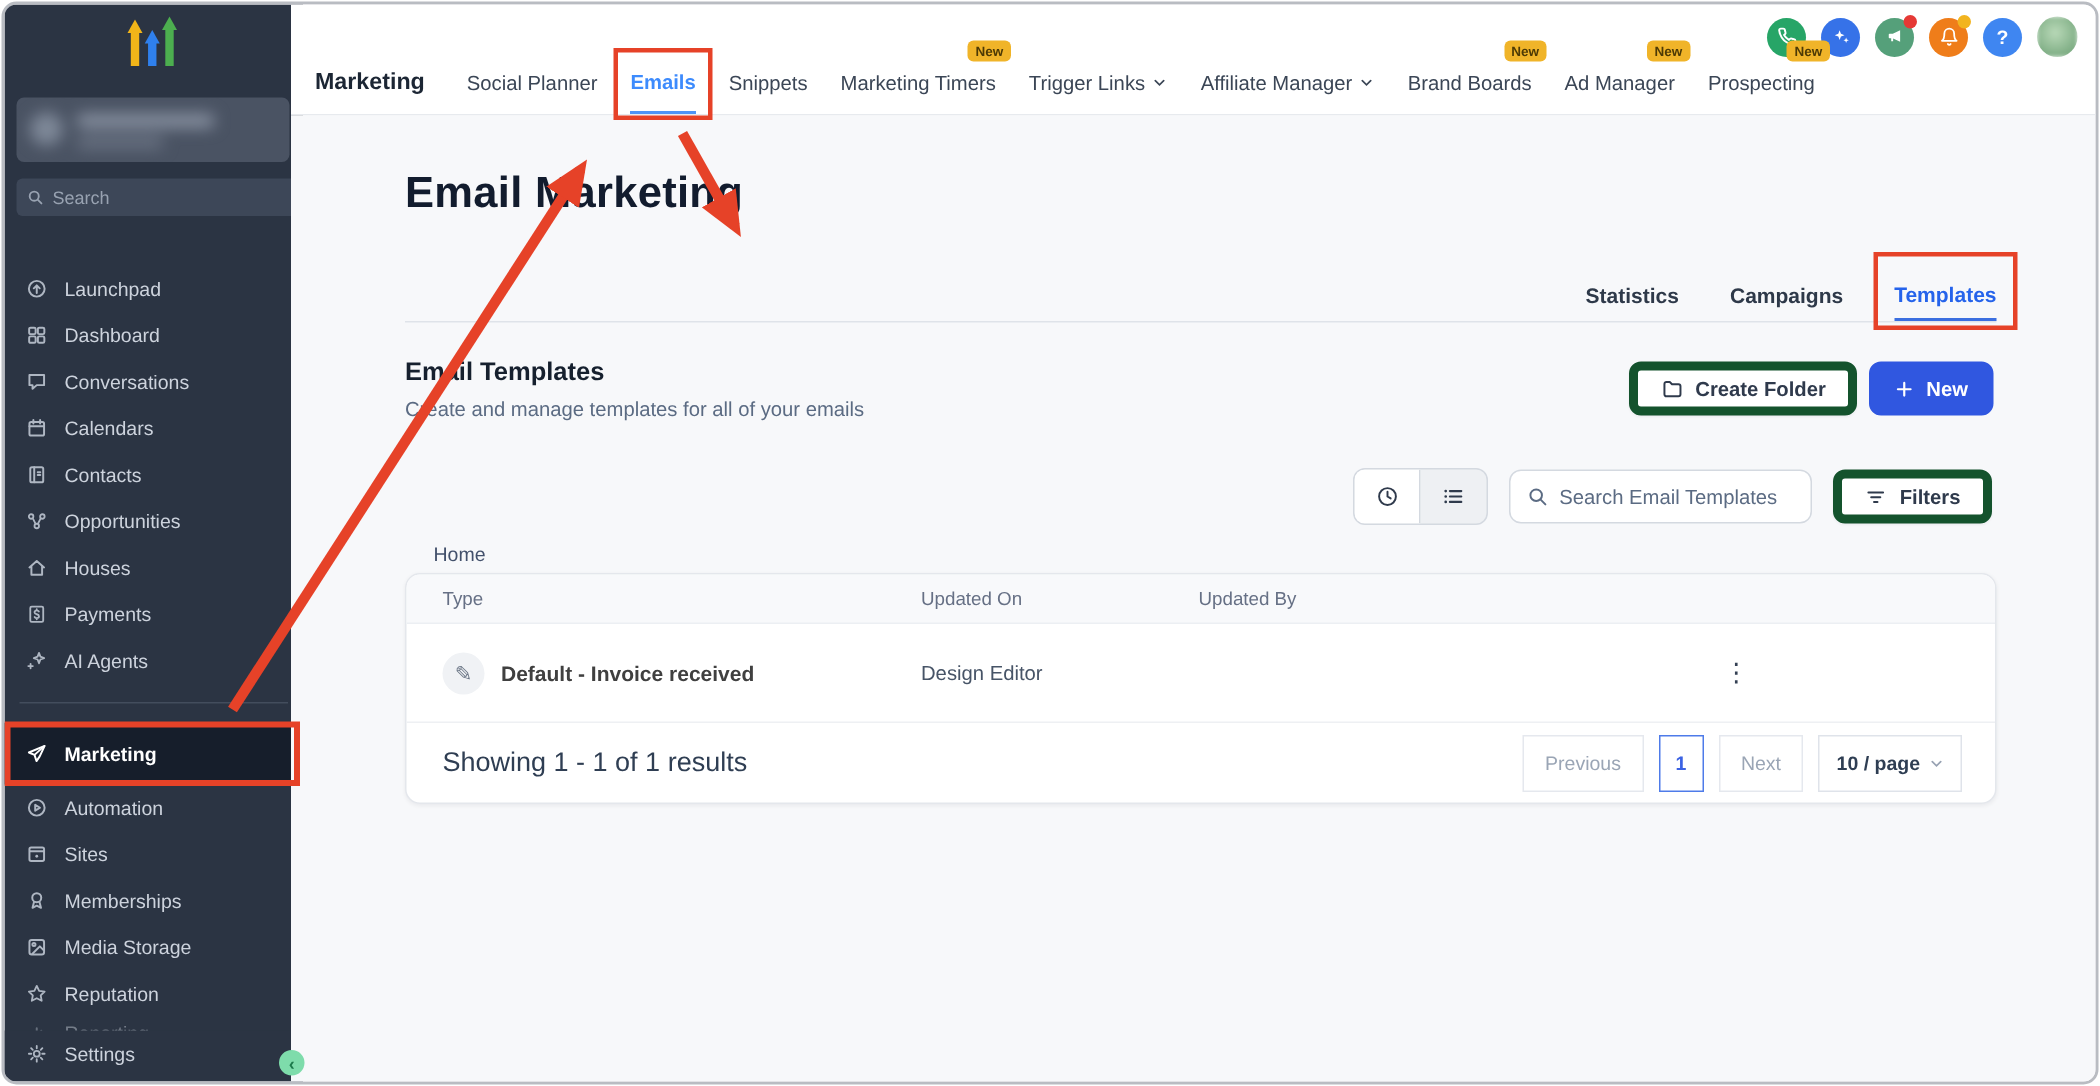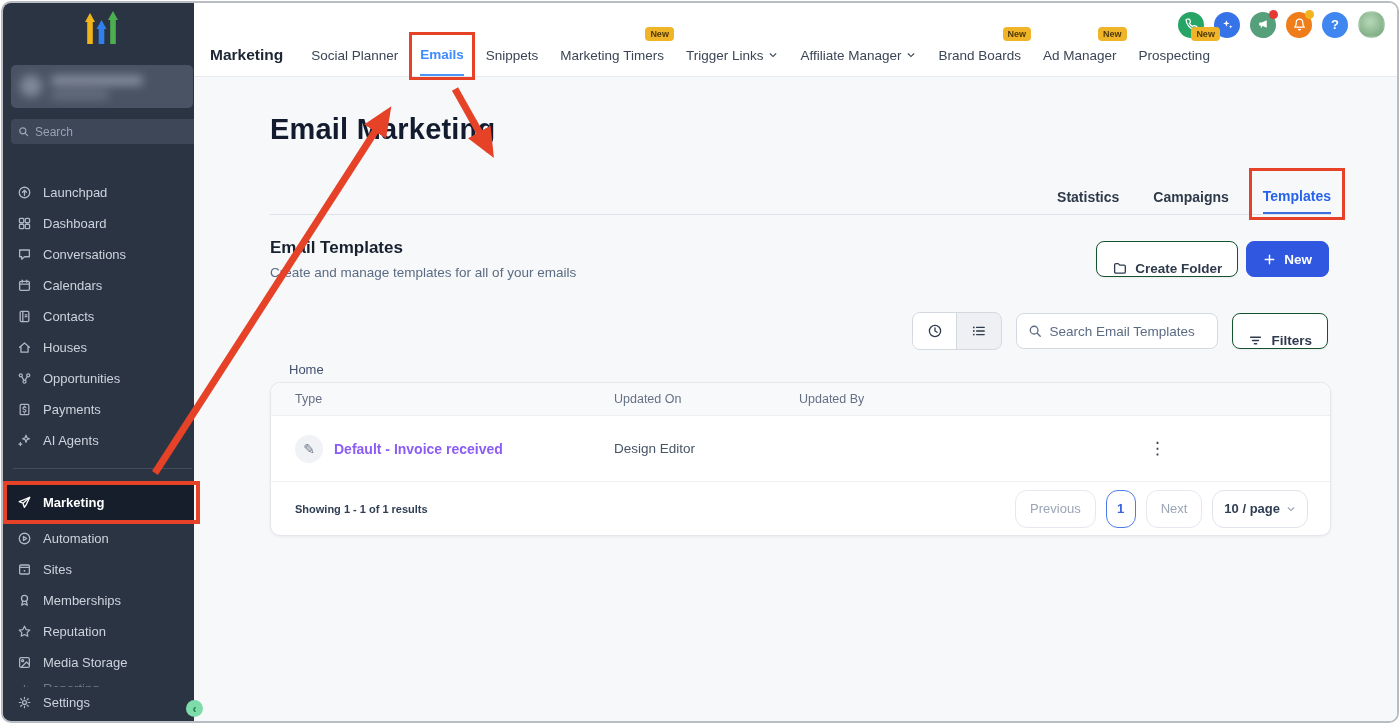--- a/index.html
+++ b/index.html
@@ -69,42 +69,42 @@
   .content{position:absolute;left:191px;top:74px;right:0;bottom:0;background:#f7f8fa;}
   .page-title{position:absolute;left:76px;top:36px;font-size:29px;font-weight:700;color:#121c2e;letter-spacing:.2px;}
   .page-tabs{position:absolute;left:76px;top:102px;width:1061px;height:36px;border-bottom:1px solid #dfe3e9;display:flex;gap:34px;justify-content:flex-end;}
   .ptab{font-size:14px;font-weight:600;color:#2e3949;height:100%;display:flex;align-items:center;position:relative;cursor:pointer;}
   .ptab.active{color:var(--blue);border-bottom:2px solid #3b6fe0;}
   .annot-templates{position:absolute;left:-14px;right:-14px;top:-11px;bottom:-8px;border:3.5px solid var(--red);z-index:30;pointer-events:none;}
   .sect-title{position:absolute;left:76px;top:161px;font-size:17px;font-weight:700;color:#16202e;}
   .sect-sub{position:absolute;left:76px;top:188px;font-size:13.5px;color:#5b6b83;}
   .top-buttons{position:absolute;right:68px;top:164px;display:flex;gap:8px;}
   .btn{height:36px;border-radius:8px;display:flex;align-items:center;gap:8px;font-size:13.5px;font-weight:600;cursor:pointer;}
-  .btn-white{background:#fff;border:1px solid #14532d;color:#2f3a4c;padding:0 15px;box-shadow:0 1px 2px rgba(16,24,40,.05);align-items:flex-end;}
+  .btn-white{background:#fff;border:6px solid #14532d;color:#2f3a4c;padding:0 15px;box-shadow:0 1px 2px rgba(16,24,40,.05);}
   .btn-blue{background:var(--btn-blue);border:1px solid var(--btn-blue);color:#fff;padding:0 16px;}
   .controls{position:absolute;right:69px;top:235px;display:flex;gap:14px;align-items:center;}
   .seg{display:flex;border:1px solid #d4d9e0;border-radius:8px;overflow:hidden;background:#eef0f3;}
   .seg-btn{width:44px;height:36px;display:flex;align-items:center;justify-content:center;color:#2f3a4c;cursor:pointer;}
   .seg-btn.sel{background:#fff;border-right:1px solid #d4d9e0;}
   .search-box{width:202px;height:36px;background:#fff;border:1px solid #d4d9e0;border-radius:8px;display:flex;align-items:center;gap:7px;padding:0 11px;}
   .search-box input{flex:1;min-width:0;border:none;outline:none;font-size:13.5px;color:#344054;background:transparent;font-family:"Liberation Sans",sans-serif;}
   .search-box input::placeholder{color:#5b6b83;}
   .breadcrumb{position:absolute;left:95px;top:285px;font-size:13px;color:#42506b;font-weight:500;}
   .card{position:absolute;left:76px;top:305px;width:1061px;height:154px;background:#fff;border:1px solid var(--border);border-radius:10px;box-shadow:0 1px 3px rgba(16,24,40,.06);overflow:hidden;}
   .thead,.trow{display:grid;grid-template-columns:319px 185px 286px 146px 1fr;align-items:center;padding-left:24px;}
   .thead{height:33px;background:#f8f9fb;border-bottom:1px solid #eceff3;font-size:12.5px;color:#667085;font-weight:500;}
   .trow{height:66px;border-bottom:1px solid #eef0f3;font-size:13.5px;color:#475467;}
   .row-title{display:flex;align-items:center;gap:11px;}
   .brush-circ{width:28px;height:28px;border-radius:50%;background:#f0f2f5;display:flex;align-items:center;justify-content:center;color:#6b7686;font-size:14px;}
-  .row-title b{font-size:14px;color:#8b5cf6;font-weight:700;}
+  .row-title b{font-size:14px;color:#404040;font-weight:700;}
   .kebab{justify-self:center;font-size:17px;color:#344054;letter-spacing:1px;cursor:pointer;padding:4px 8px;}
   .tfoot{height:53px;display:flex;align-items:center;justify-content:space-between;padding:0 22px 0 24px;}
-  .tfoot .summary{font-size:11px;color:#2f3e53;font-weight:700;}
+  .tfoot .summary{font-size:18px;color:#2f3e53;font-weight:400;}
   .pager{display:flex;gap:10px;align-items:center;}
-  .pg-btn{height:38px;background:#fff;border:1px solid #e5e8ee;border-radius:12px;color:#9aa5b5;font-size:13px;display:flex;align-items:center;justify-content:center;padding:0 14px;cursor:pointer;}
+  .pg-btn{height:38px;background:#fff;border:1px solid #e5e8ee;border-radius:0;color:#9aa5b5;font-size:13px;display:flex;align-items:center;justify-content:center;padding:0 14px;cursor:pointer;}
   .pg-num{width:30px;padding:0;border:1px solid #4e7be9;color:#3b62e3;font-weight:600;}
   .pg-size{border:1px solid #dfe3ea;color:#2f3e53;gap:6px;padding:0 11px;font-weight:600;}
   .pg-size .chev{width:10px;height:10px;color:#98a2b3;}
 
   
   .annot-marketing{position:absolute;left:0;right:2px;top:-1px;bottom:-1px;border:4px solid var(--red);z-index:30;pointer-events:none;}
   .arrows{position:absolute;inset:0;z-index:35;pointer-events:none;}
   .nicon,svg{display:block;}
 </style>
 </head>
@@ -179,35 +179,35 @@
         <span>Calendars</span>
       </div>
       <div class="nav-item">
         <svg class="nicon" viewBox="0 0 16 16" fill="none" stroke="currentColor" stroke-width="1.4" stroke-linecap="round">
             <rect x="3.4" y="2.6" width="9.2" height="10.8" rx="1.2"></rect>
             <path d="M6.2 2.6v10.8M8.7 6.2h1.8M8.7 8.2h1.8"></path>
           </svg>
         <span>Contacts</span>
       </div>
       <div class="nav-item">
-        <svg class="nicon" viewBox="0 0 16 16" fill="none" stroke="currentColor" stroke-width="1.4" stroke-linecap="round" stroke-linejoin="round">
-            <path d="M2.8 7.8L8 3.2l5.2 4.6M4.2 6.8v6.2h7.6V6.8"></path>
-          </svg>
-        <span>Houses</span>
-      </div>
-      <div class="nav-item">
         <svg class="nicon" viewBox="0 0 16 16" fill="none" stroke="currentColor" stroke-width="1.3">
             <circle cx="4" cy="4.6" r="1.6"></circle>
             <circle cx="12" cy="4.6" r="1.6"></circle>
             <circle cx="8" cy="11.4" r="1.6"></circle>
             <path d="M5.2 6L7.2 9.9M10.8 6L8.8 9.9"></path>
           </svg>
         <span>Opportunities</span>
       </div>
       <div class="nav-item">
+        <svg class="nicon" viewBox="0 0 16 16" fill="none" stroke="currentColor" stroke-width="1.4" stroke-linecap="round" stroke-linejoin="round">
+            <path d="M2.8 7.8L8 3.2l5.2 4.6M4.2 6.8v6.2h7.6V6.8"></path>
+          </svg>
+        <span>Houses</span>
+      </div>
+      <div class="nav-item">
         <svg class="nicon" viewBox="0 0 16 16" fill="none" stroke="currentColor" stroke-width="1.3" stroke-linecap="round">
             <rect x="3.4" y="2.6" width="9.2" height="10.8" rx="1"></rect>
             <path d="M9.5 6.1c-.3-.5-.9-.8-1.5-.8-.9 0-1.6.5-1.6 1.3S7.1 7.8 8 8s1.6.6 1.6 1.4-.7 1.3-1.6 1.3c-.6 0-1.2-.3-1.5-.8M8 4.4v.9M8 10.7v.9"></path>
           </svg>
         <span>Payments</span>
       </div>
       <div class="nav-item">
         <svg class="nicon" viewBox="0 0 16 16" fill="none" stroke="currentColor" stroke-width="1.3" stroke-linejoin="round" stroke-linecap="round">
             <path d="M9.6 2.4l1 2.7 2.7 1-2.7 1-1 2.7-1-2.7-2.7-1 2.7-1z"></path>
             <path d="M3.6 10.2v3.2M2 11.8h3.2"></path>
@@ -241,32 +241,32 @@
         <span>Sites</span>
       </div>
       <div class="nav-item">
         <svg class="nicon" viewBox="0 0 16 16" fill="none" stroke="currentColor" stroke-width="1.4" stroke-linejoin="round">
             <circle cx="8" cy="5.8" r="3.2"></circle>
             <path d="M6.2 8.4L5 13l3-1.5 3 1.5-1.2-4.6"></path>
           </svg>
         <span>Memberships</span>
       </div>
       <div class="nav-item">
-        <svg class="nicon" viewBox="0 0 16 16" fill="none" stroke="currentColor" stroke-width="1.3" stroke-linejoin="round">
-            <path d="M8 2.4l1.7 3.5 3.9.6-2.8 2.7.7 3.8L8 11.2 4.5 13l.7-3.8L2.4 6.5l3.9-.6z"></path>
-          </svg>
-        <span>Reputation</span>
-      </div>
-      <div class="nav-item">
         <svg class="nicon" viewBox="0 0 16 16" fill="none" stroke="currentColor" stroke-width="1.4" stroke-linejoin="round">
             <rect x="2.8" y="2.8" width="10.4" height="10.4" rx="1.6"></rect>
             <circle cx="6" cy="6" r="1.1"></circle>
             <path d="M13.2 10.4L10.2 7.4l-5.6 5.6"></path>
           </svg>
         <span>Media Storage</span>
+      </div>
+      <div class="nav-item">
+        <svg class="nicon" viewBox="0 0 16 16" fill="none" stroke="currentColor" stroke-width="1.3" stroke-linejoin="round">
+            <path d="M8 2.4l1.7 3.5 3.9.6-2.8 2.7.7 3.8L8 11.2 4.5 13l.7-3.8L2.4 6.5l3.9-.6z"></path>
+          </svg>
+        <span>Reputation</span>
       </div>
       <div class="nav-item faded">
         <svg class="nicon" viewBox="0 0 16 16" fill="none" stroke="currentColor" stroke-width="1.4" stroke-linecap="round">
             <path d="M3 13h10M4.8 13V8.4M8 13V4.8M11.2 13V6.6"></path>
           </svg>
         <span>Reporting</span>
       </div>
     </div>
 
     <div class="settings-row">

